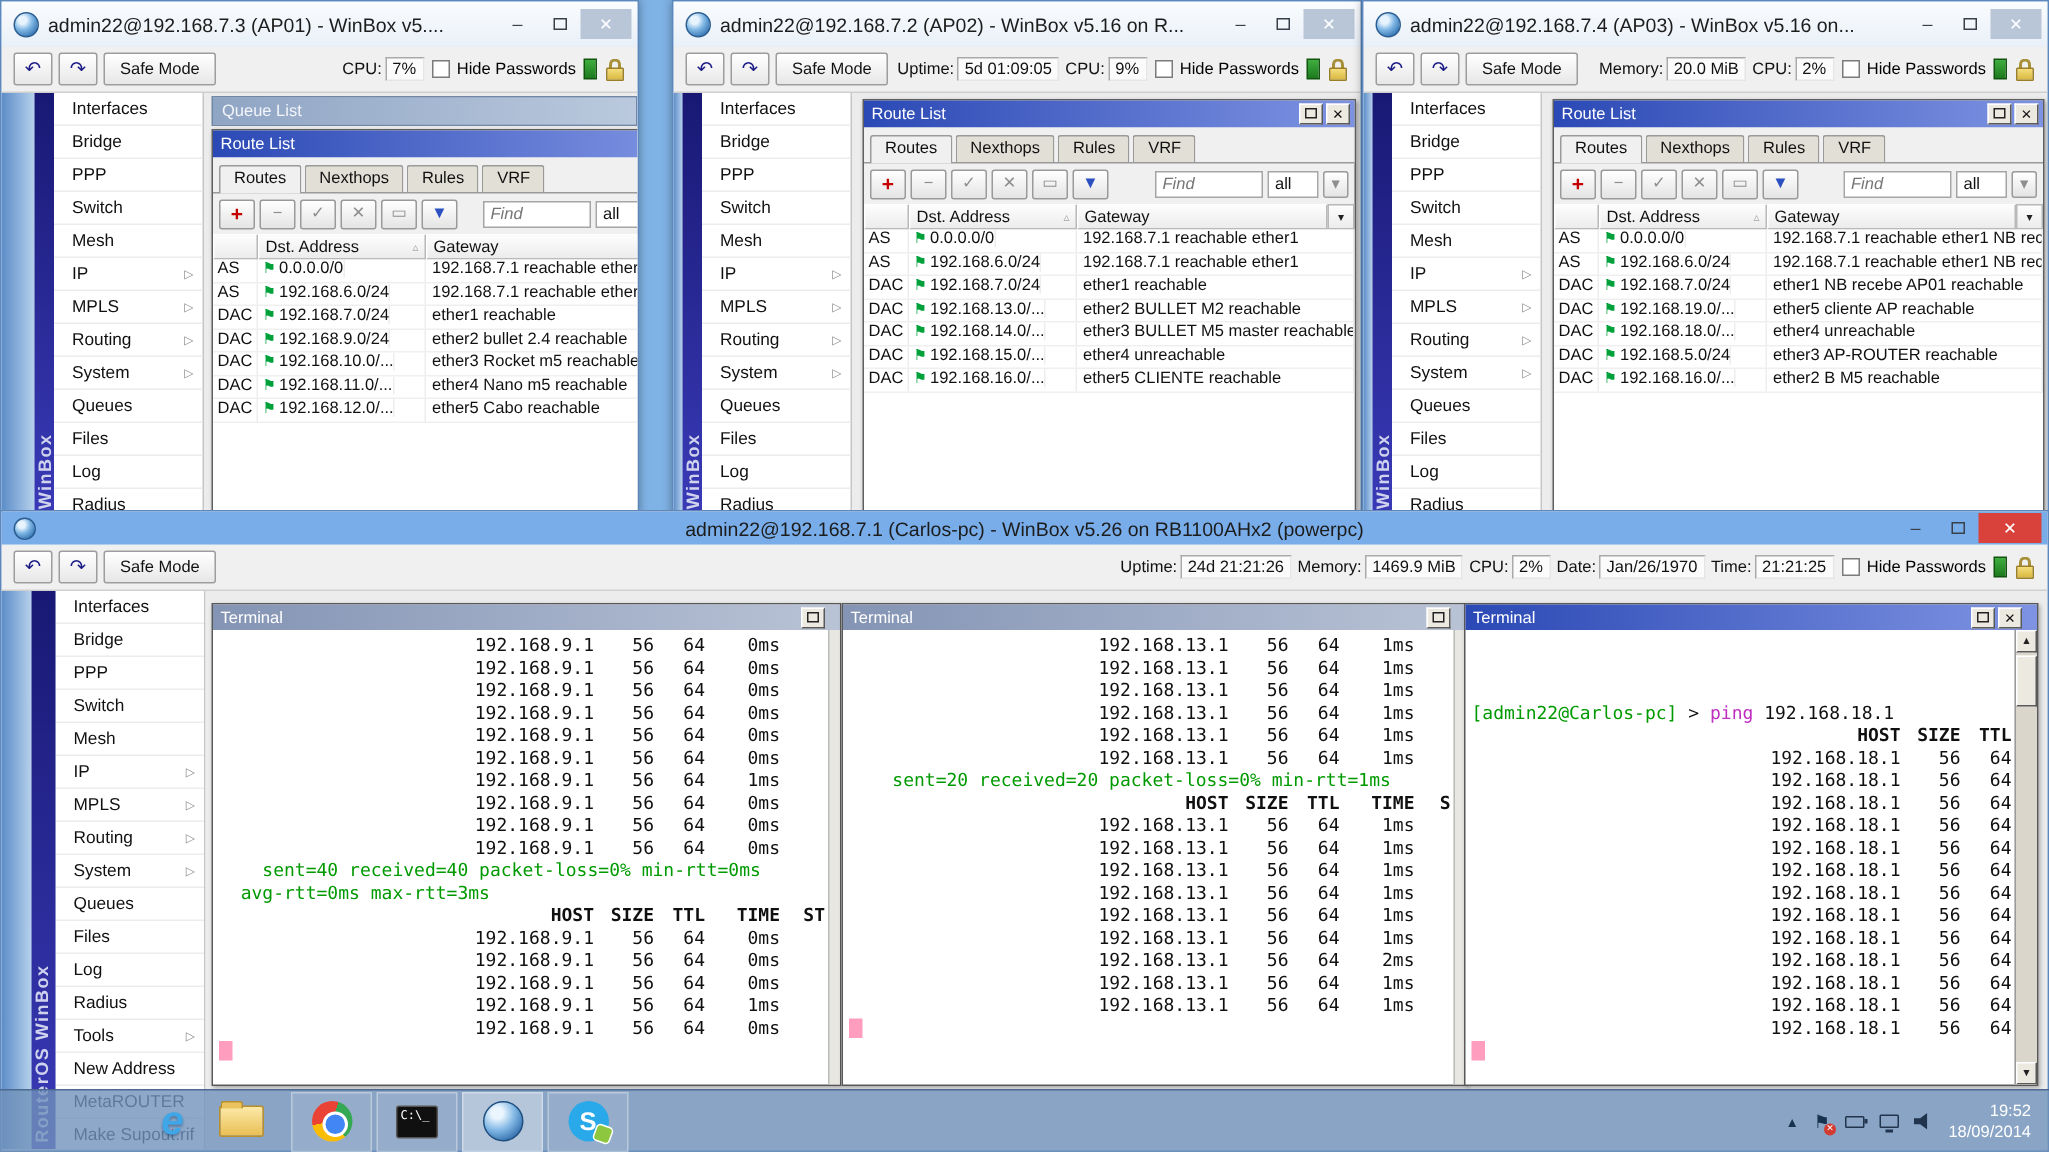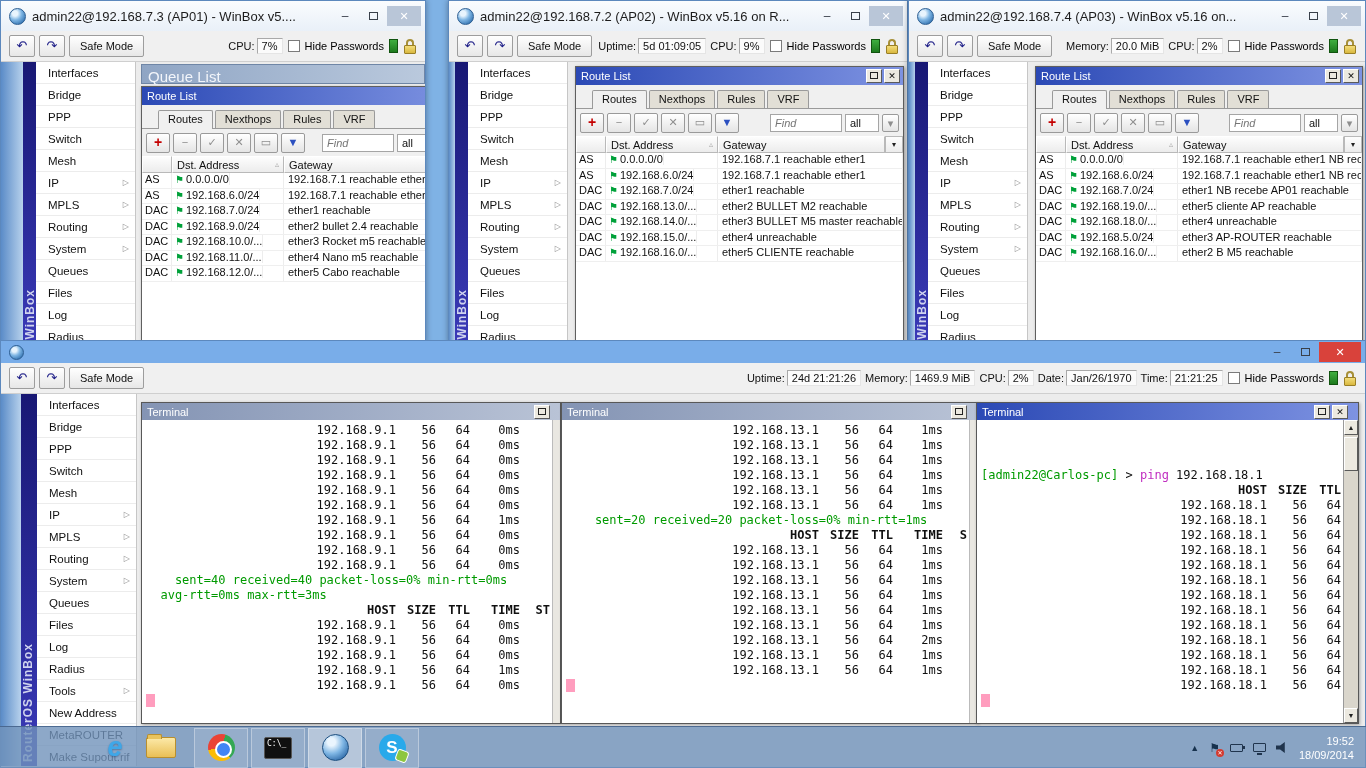--- a/index.html
+++ b/index.html
@@ -51,31 +51,31 @@
   .strip{width:13px;background:linear-gradient(180deg,#181874,#3a3ab8);position:relative;overflow:hidden;}
   .strip.wide{width:16px;}
   .striptext{position:absolute;bottom:4px;left:0;width:100%;color:#cfd3ee;font-size:12px;font-weight:bold;
              writing-mode:vertical-rl;transform:rotate(180deg);letter-spacing:1px;white-space:nowrap;}
   .menu{width:100px;background:#fff;border-right:1px solid #c6c6c6;}
   .side-item{height:22px;display:flex;align-items:center;padding:0 6px 0 12px;font-size:11.5px;
              color:#111;border-bottom:1px solid #ececec;}
   .side-item .arr{margin-left:auto;color:#8d8d8d;font-size:8px;}
   .work{flex:1;position:relative;background:#ececec;overflow:hidden;}
   
-  .qbar{position:absolute;left:5px;top:2px;right:0;height:20px;font-size:15px;color:#f2f5fa;
+  .qbar{position:absolute;left:5px;top:2px;right:0;height:20px;font-size:11px;color:#f2f5fa;
         padding:3px 6px;background:linear-gradient(90deg,#8fa5c4,#bac9dd);border:1px solid #6f86a6;}
   .rl{position:absolute;background:#f0f0f0;border:1px solid #5f5f5f;box-shadow:1px 1px 3px rgba(0,0,0,.35);
       display:flex;flex-direction:column;}
   .rl-t{height:18px;background:linear-gradient(90deg,#2b49b5,#7e93e2);color:#fff;font-size:11px;
         display:flex;align-items:center;padding:0 3px 0 5px;flex:0 0 18px;}
   .rl-btns{margin-left:auto;display:flex;gap:2px;}
   .tb-btn{width:16px;height:14px;background:#ece9e0;border:1px solid #fff;border-right-color:#5a5a5a;
           border-bottom-color:#5a5a5a;font-size:9px;line-height:12px;text-align:center;color:#111;padding:0;}
   .ir{display:inline-block;position:relative;width:8px;height:7px;border:1px solid #222;background:#ece9e0;}
-  .tabs{display:flex;align-items:flex-end;gap:2px;padding:4px 4px 0 16px;height:24px;
+  .tabs{display:flex;align-items:flex-end;gap:2px;padding:4px 4px 0 4px;height:24px;
         border-bottom:1px solid #9a9a9a;background:#f0f0f0;flex:0 0 24px;}
   .tab{border:1px solid #9a9a9a;border-bottom:none;border-radius:2px 2px 0 0;background:#e2dfd6;
        font-size:11px;padding:2px 9px 3px;color:#111;}
   .tab.active{background:#f0f0f0;position:relative;top:1px;padding-bottom:4px;}
   .rtb{display:flex;align-items:center;gap:3px;padding:3px 4px;flex:0 0 27px;}
   .rbtn{width:24px;height:20px;border:1px solid #9a9a9a;border-radius:2px;background:linear-gradient(#fff,#e4e4e4);
         font-size:11px;color:#8e8e8e;text-align:center;line-height:17px;padding:0;}
   .rbtn.add{color:#c40000;font-weight:bold;font-size:14px;}
   .rbtn.blue{color:#2c50c0;}
   .find{margin-left:auto;width:72px;height:18px;border:1px solid #a5a5a5;background:#fff;
@@ -654,20 +654,21 @@
             </div>
           </div>
       </div>
     </div>
   </div>
 </div>
 
 <div class="win" style="left:0;top:340px;width:1366px;height:428px;z-index:10">
   <div class="tbar main">
     <span class="appico" style="width:15px;height:15px;flex-basis:15px"></span>
+    <span class="ttext">admin22@192.168.7.1 (Carlos-pc) - WinBox v5.26 on RB1100AHx2 (powerpc)</span>
     <span class="wbtns">
       <span class="wb">–</span>
       <span class="wb">
           <span class="maxico"></span>
         </span>
       <span class="wb close red">✕</span>
     </span>
   </div>
   <div class="toolbar" style="height:31px">
     <button class="sq">↶</button>

